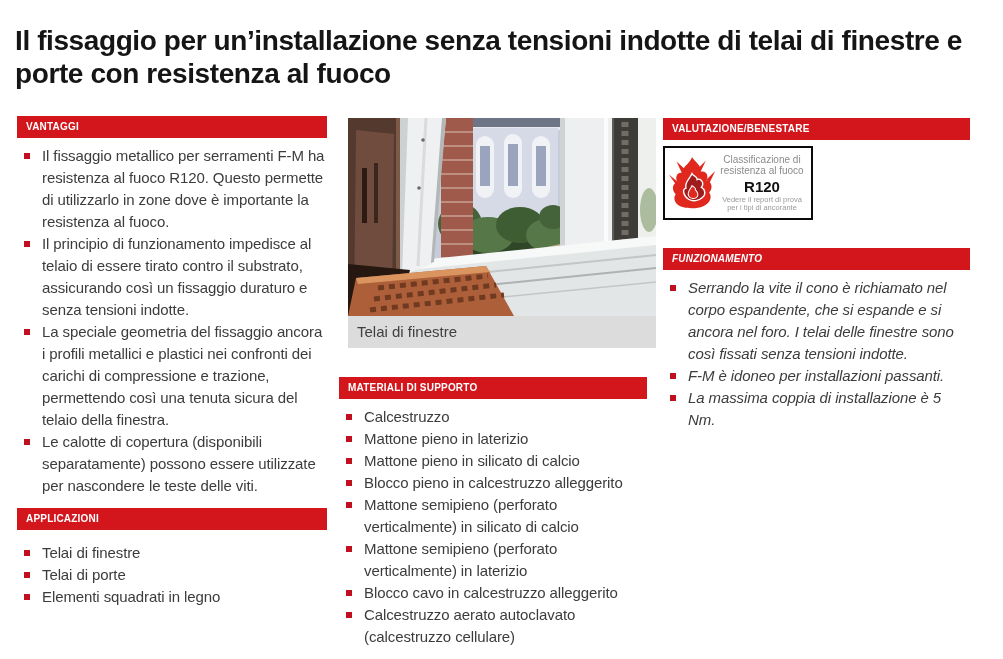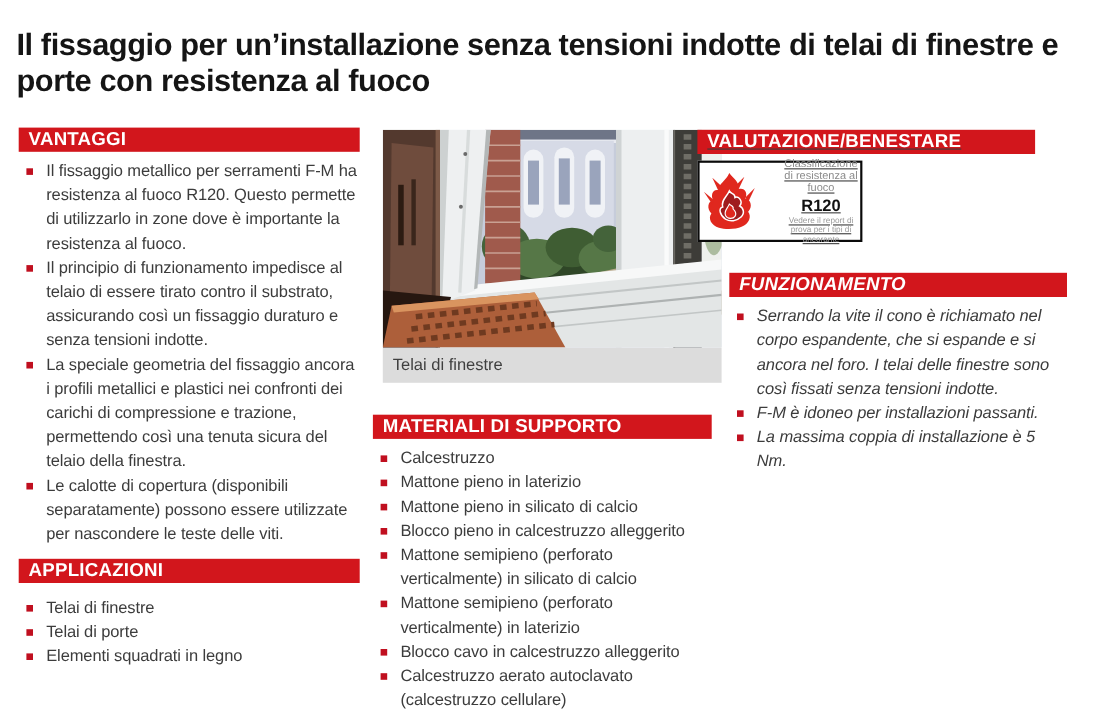--- a/index.html
+++ b/index.html
@@ -17,27 +17,27 @@
     position: absolute; left: 15px; top: 24px; width: 980px;
     font-size: 28px; line-height: 33px; font-weight: 700;
     letter-spacing: -0.4px; color: #151515;
   }
 
   .section { position: absolute; }
   .sec-vantaggi      { left: 17px;  top: 116px; width: 310px; }
   .sec-applicazioni  { left: 17px;  top: 508px; width: 310px; }
   .figure-block      { left: 348px; top: 118px; width: 308px; position: absolute; }
   .sec-materiali     { left: 339px; top: 377px; width: 308px; }
-  .sec-valutazione   { left: 634px; top: 118px; width: 307px; text-decoration: underline; }
+  .sec-valutazione   { left: 663px; top: 118px; width: 307px; }
   .sec-funzionamento { left: 663px; top: 248px; width: 307px; font-style: italic; }
 
   .bar {
     background: #d2161c; color: #ffffff;
     height: 22px; line-height: 22px;
-    font-size: 17px; font-weight: 700; letter-spacing: 0.2px;
+    font-size: 10px; font-weight: 700; letter-spacing: 0.2px;
     padding-left: 9px;
   }
 
   ul.bullets { list-style: none; margin-top: 7px; }
   ul.bullets.tight { margin-top: 12px; }
   ul.bullets li {
     position: relative; padding-left: 25px;
     font-size: 15px; line-height: 22px; color: #3c3c3c;
     letter-spacing: -0.1px;
   }
@@ -48,21 +48,21 @@
 
   .figure-block figcaption {
     background: #dcdcdc; height: 32px; line-height: 32px;
     padding-left: 9px; font-size: 15px; color: #3f3f3f;
   }
   .photo-svg { display: block; width: 308px; height: 198px; }
 
   .badge {
     margin-top: 6px; width: 150px; height: 74px;
     border: 2px solid #0a0a0a; background: #fff;
-    display: flex; align-items: center; padding: 2px 3px; gap: 24px;
+    display: flex; align-items: center; padding: 2px 3px;
   }
   .badge .flame-wrap { width: 48px; height: 62px; flex: 0 0 48px; }
   .badge-text { flex: 1; text-align: center; padding: 1px 2px; }
   .badge-class { font-size: 10px; line-height: 11px; color: #8b8b8b; }
   .badge-rating { font-size: 15px; line-height: 17px; font-weight: 700; color: #111; margin: 2px 0 1px; }
   .badge-note { font-size: 7.5px; line-height: 8.5px; color: #9a9a9a; }
 </style>
 </head>
 <body>
 

